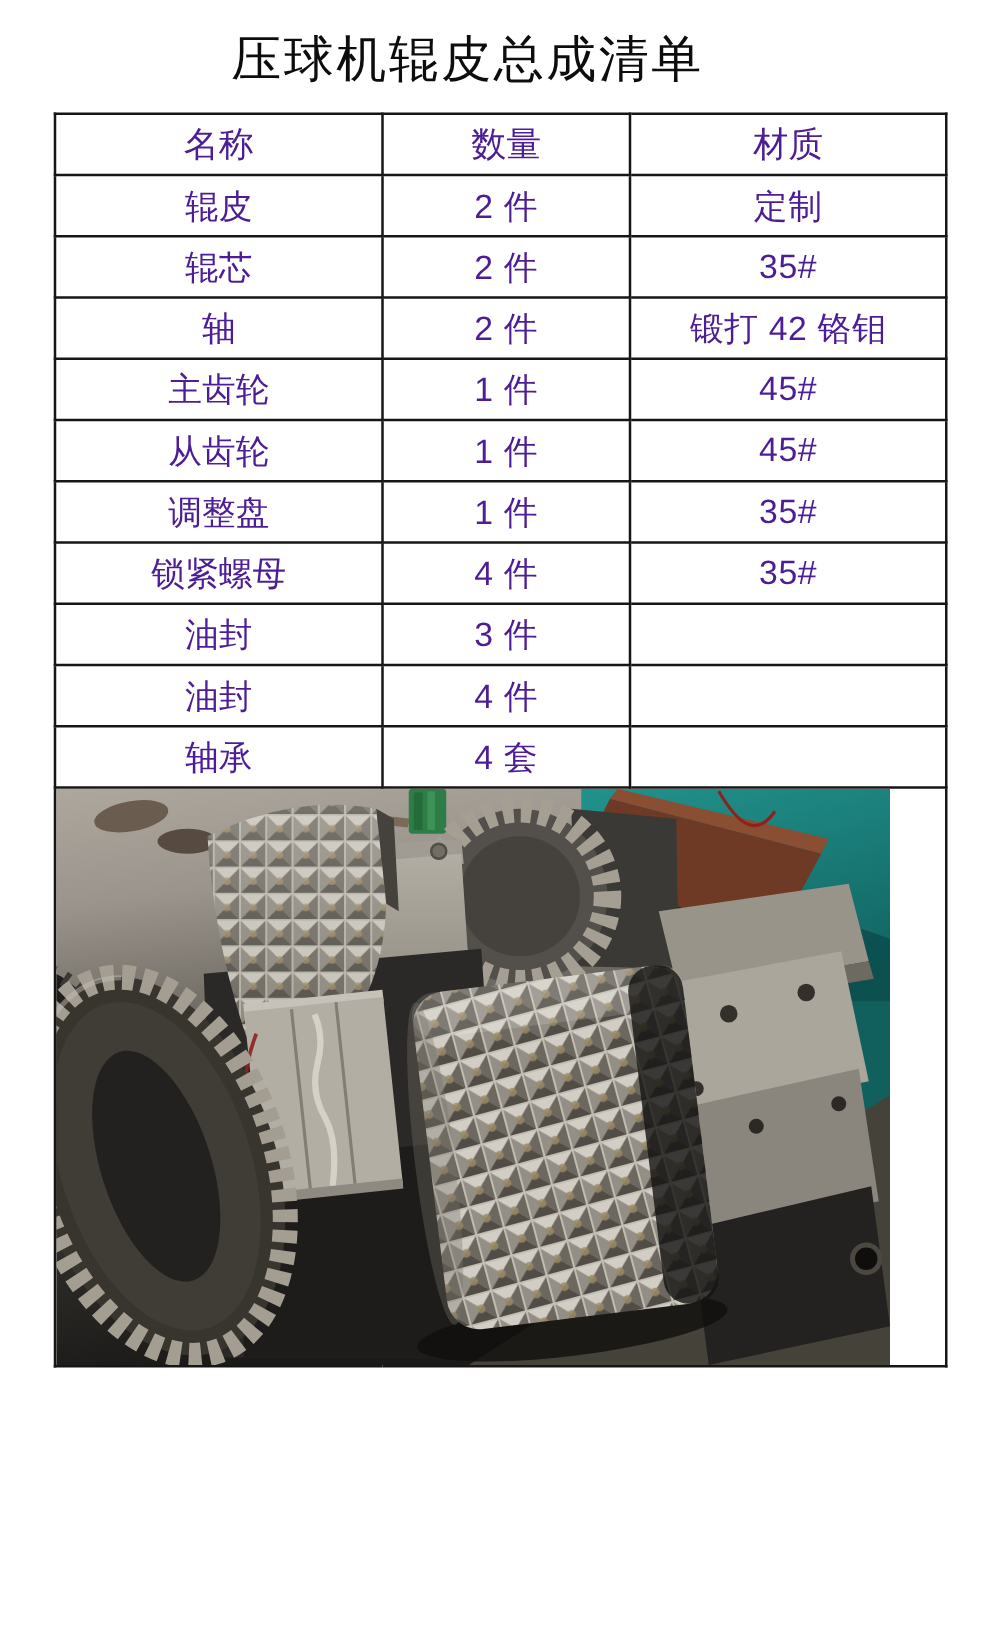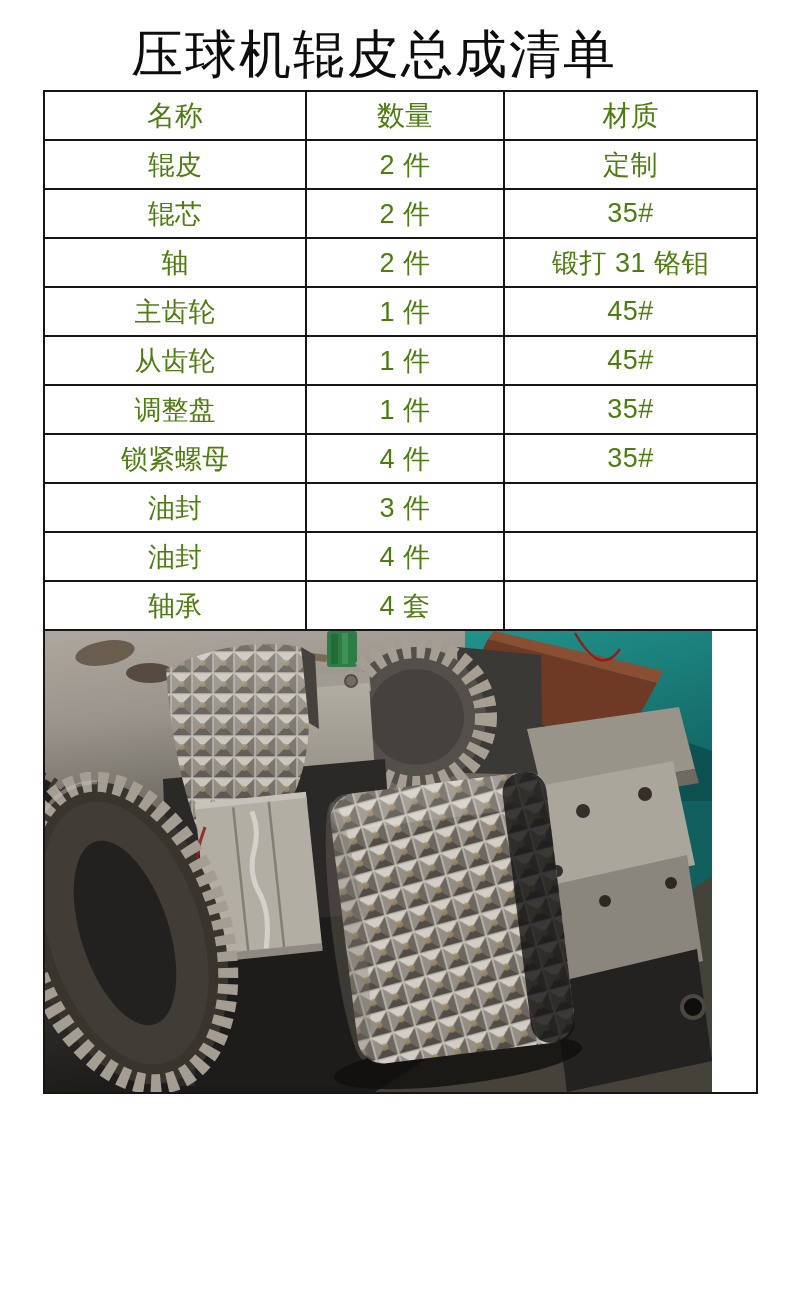--- a/index.html
+++ b/index.html
@@ -2,33 +2,33 @@
 <html><head>
 <meta charset="utf-8">
 <style>
   html,body{margin:0;padding:0;}
   body{
     width:796px;height:1314px;background:#ffffff;position:relative;
     font-family:"Liberation Serif", serif;color:#111;
   }
   .title{
     position:absolute;top:24px;left:0;width:748px;text-align:center;
-    font-size:52px;line-height:1.2;letter-spacing:2px;color:#0d0d0d;
+    font-size:40px;line-height:1.2;letter-spacing:2px;color:#0d0d0d;
     font-weight:500;white-space:nowrap;
   }
   .sheet{position:absolute;left:43px;top:90px;}
   table.parts{
     border-collapse:collapse;table-layout:fixed;width:713px;
   }
   table.parts col.c1{width:262px;}
   table.parts col.c2{width:198px;}
   table.parts col.c3{width:253px;}
   table.parts th, table.parts td{
     border:2px solid #161616;text-align:center;vertical-align:middle;
-    height:47px;padding:0;font-size:27px;font-weight:normal;color:#4d7c0f;
+    height:47px;padding:0;font-size:27px;font-weight:normal;color:#4c1d95;
     overflow:hidden;white-space:nowrap;margin-left:12px;
   }
   table.parts th{font-size:28px;}
   td.alt{font-family:"Liberation Sans", sans-serif;font-size:25px;letter-spacing:0.5px;border-radius:22px;}
   td.photo-cell{
     height:461px;padding:4px 22px 5px 22px;vertical-align:top;
   }
   .photo-frame{width:667px;height:461px;overflow:hidden;background:#8f8a83;}
   .photo-frame svg{display:block;}
 </style>
@@ -56,21 +56,21 @@
       <td class="alt">定制</td>
     </tr>
     <tr>
       <td>辊芯</td>
       <td class="alt">2 件</td>
       <td class="alt">35#</td>
     </tr>
     <tr>
       <td>轴</td>
       <td class="alt">2 件</td>
-      <td class="alt">锻打 31 铬钼</td>
+      <td class="alt">锻打 42 铬钼</td>
     </tr>
     <tr>
       <td>主齿轮</td>
       <td class="alt">1 件</td>
       <td class="alt">45#</td>
     </tr>
     <tr>
       <td>从齿轮</td>
       <td class="alt">1 件</td>
       <td class="alt">45#</td>

